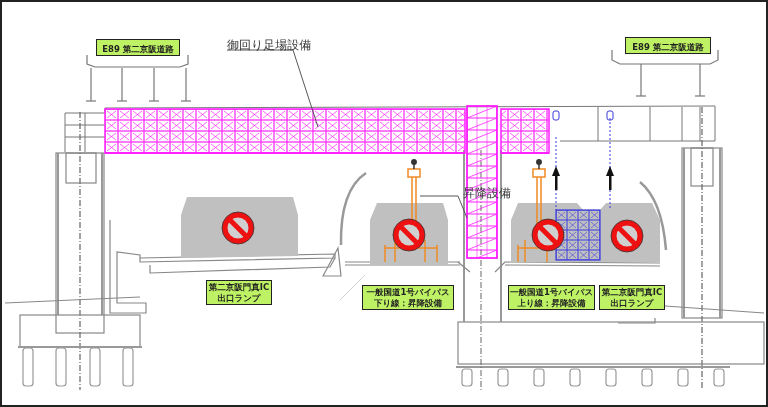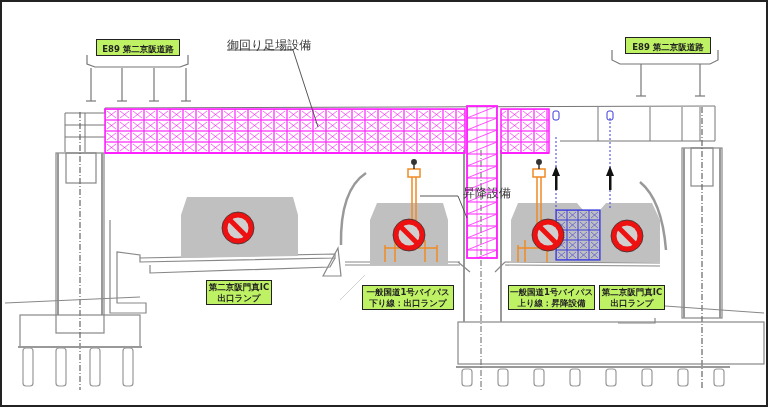--- a/index.html
+++ b/index.html
@@ -215,21 +215,21 @@
 
 <div class="lbl-plain" style="left:227px;top:37px;">御回り足場設備</div>
 <div class="lbl-plain" style="left:431px;top:185px;margin-left:32px;">昇降設備</div>
 
 <div class="lbl" style="left:206px;top:280px;width:66px;height:25px;">
   <span>第二京阪門真IC</span>
   <span>出口ランプ</span>
 </div>
 <div class="lbl" style="left:362px;top:285px;width:92px;height:25px;">
   <span>一般国道1号バイパス</span>
-  <span>下り線：出口ランプ</span>
+  <span>下り線：昇降設備</span>
 </div>
 <div class="lbl" style="left:508px;top:285px;width:87px;height:25px;">
   <span>一般国道1号バイパス</span>
   <span>上り線：昇降設備</span>
 </div>
 <div class="lbl" style="left:599px;top:285px;width:66px;height:25px;">
   <span>第二京阪門真IC</span>
   <span>出口ランプ</span>
 </div>
 

